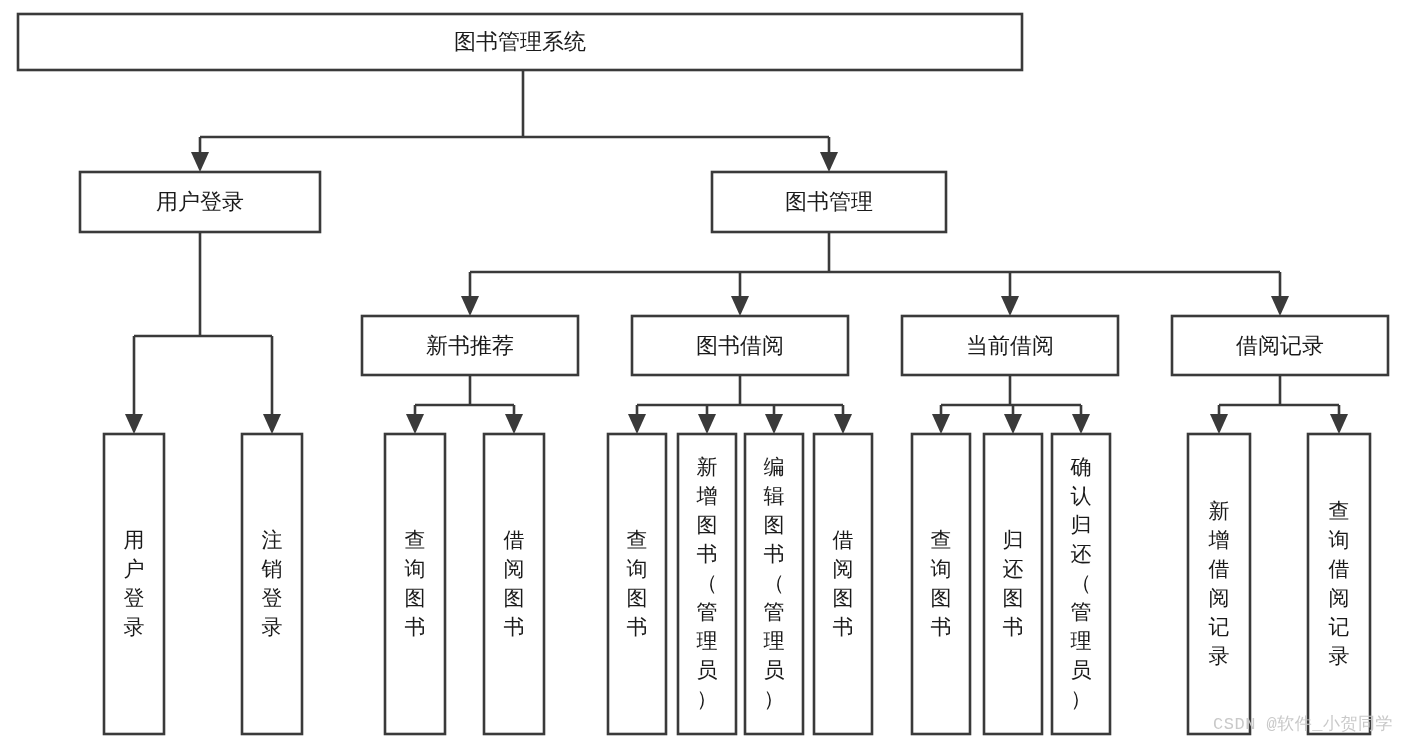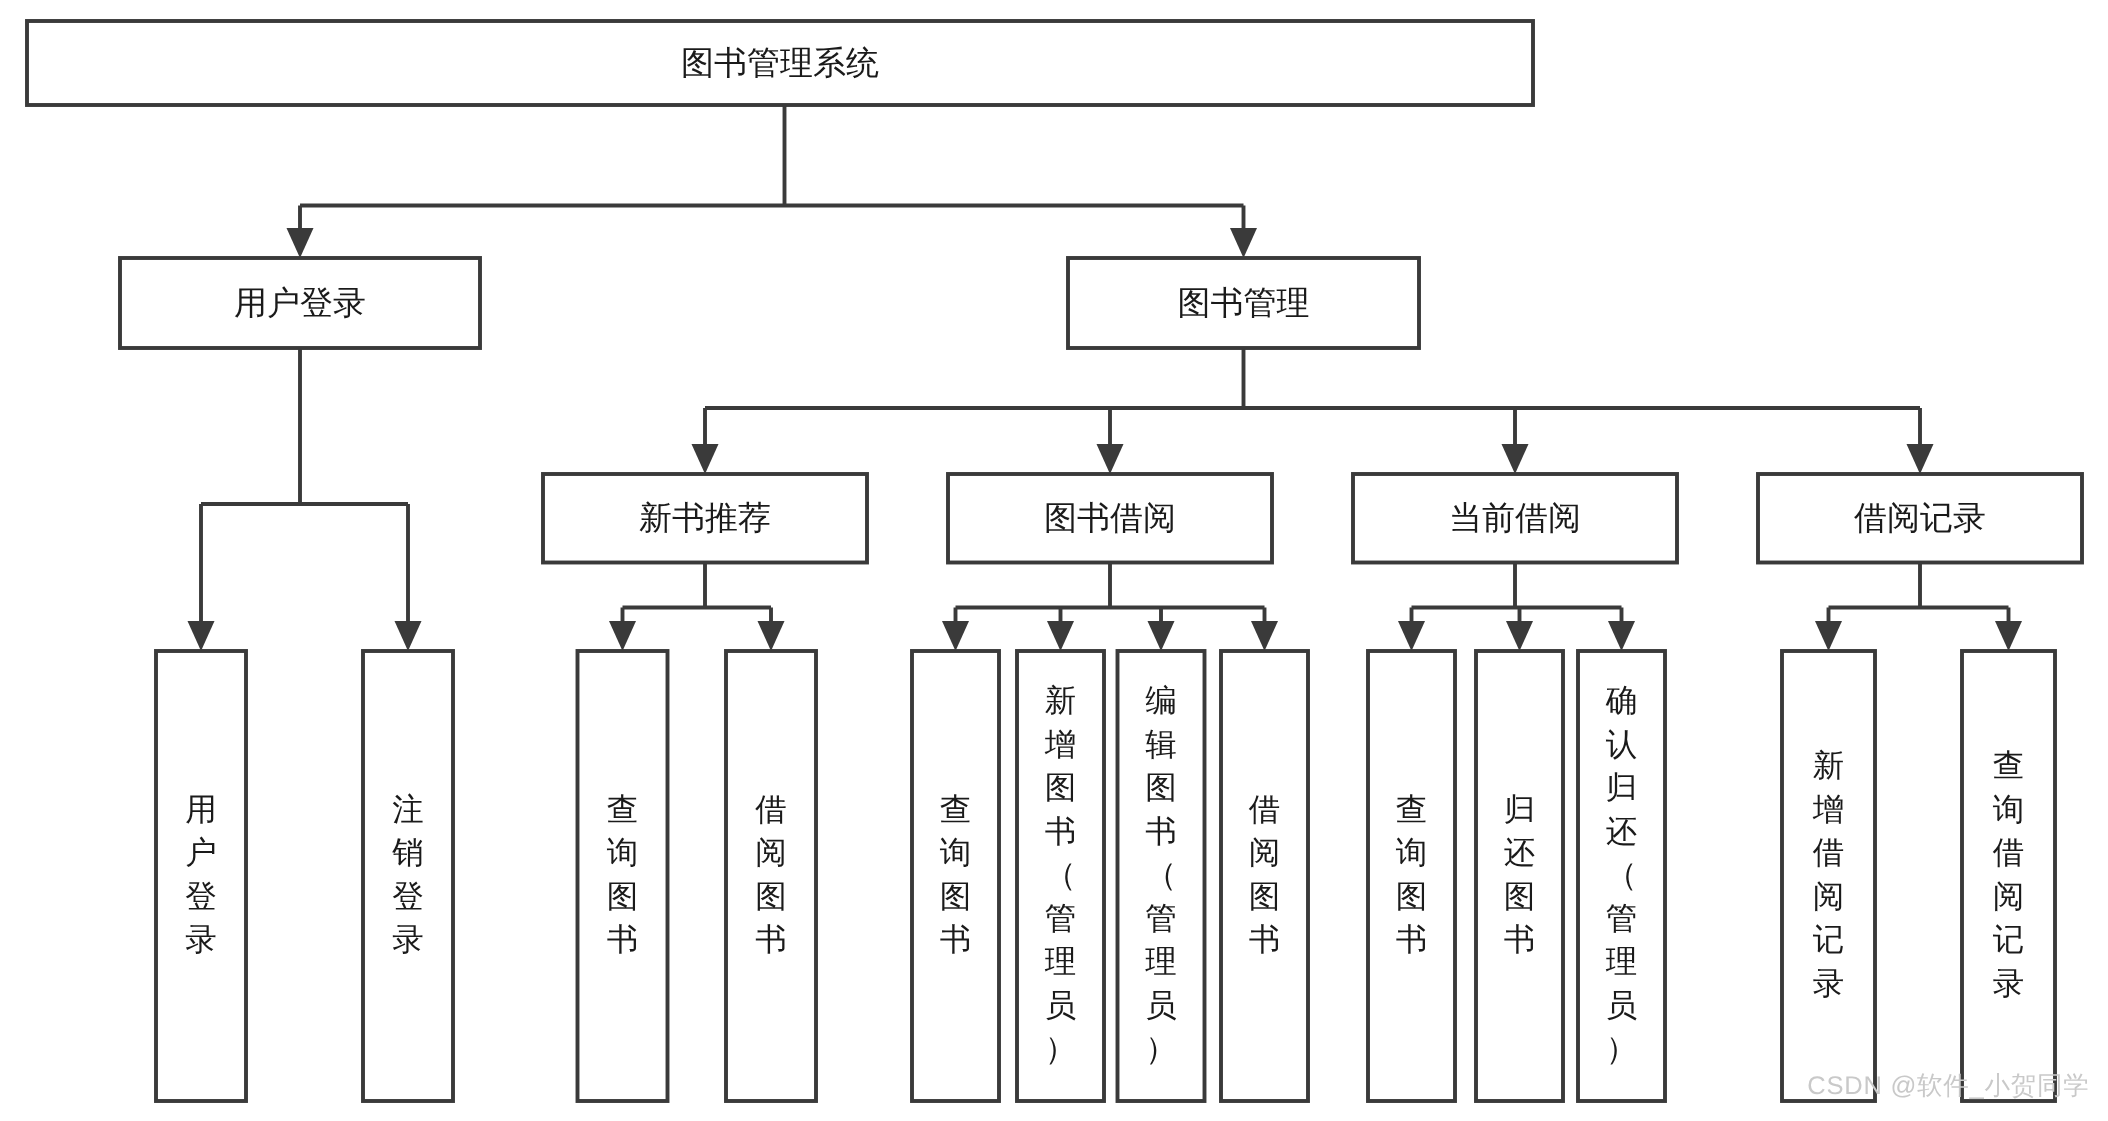--- a/index.html
+++ b/index.html
@@ -52,21 +52,21 @@
   .node-label-v {
     font-family: "DejaVu Sans", "Liberation Sans", sans-serif;
     font-size: 21px;
     fill: #1a1a1a;
     text-anchor: middle;
   }
   .watermark-text {
     position: absolute;
     right: 12px;
     bottom: 12px;
-    font-family: Liberation Sans, sans-serif;
+    font-family: Liberation Mono, monospace;
     font-size: 17px;
     color: #c9c9c9;
     letter-spacing: 0.5px;
     white-space: nowrap;
     pointer-events: none;
   }
 </style>
 </head>
 <body>
 

